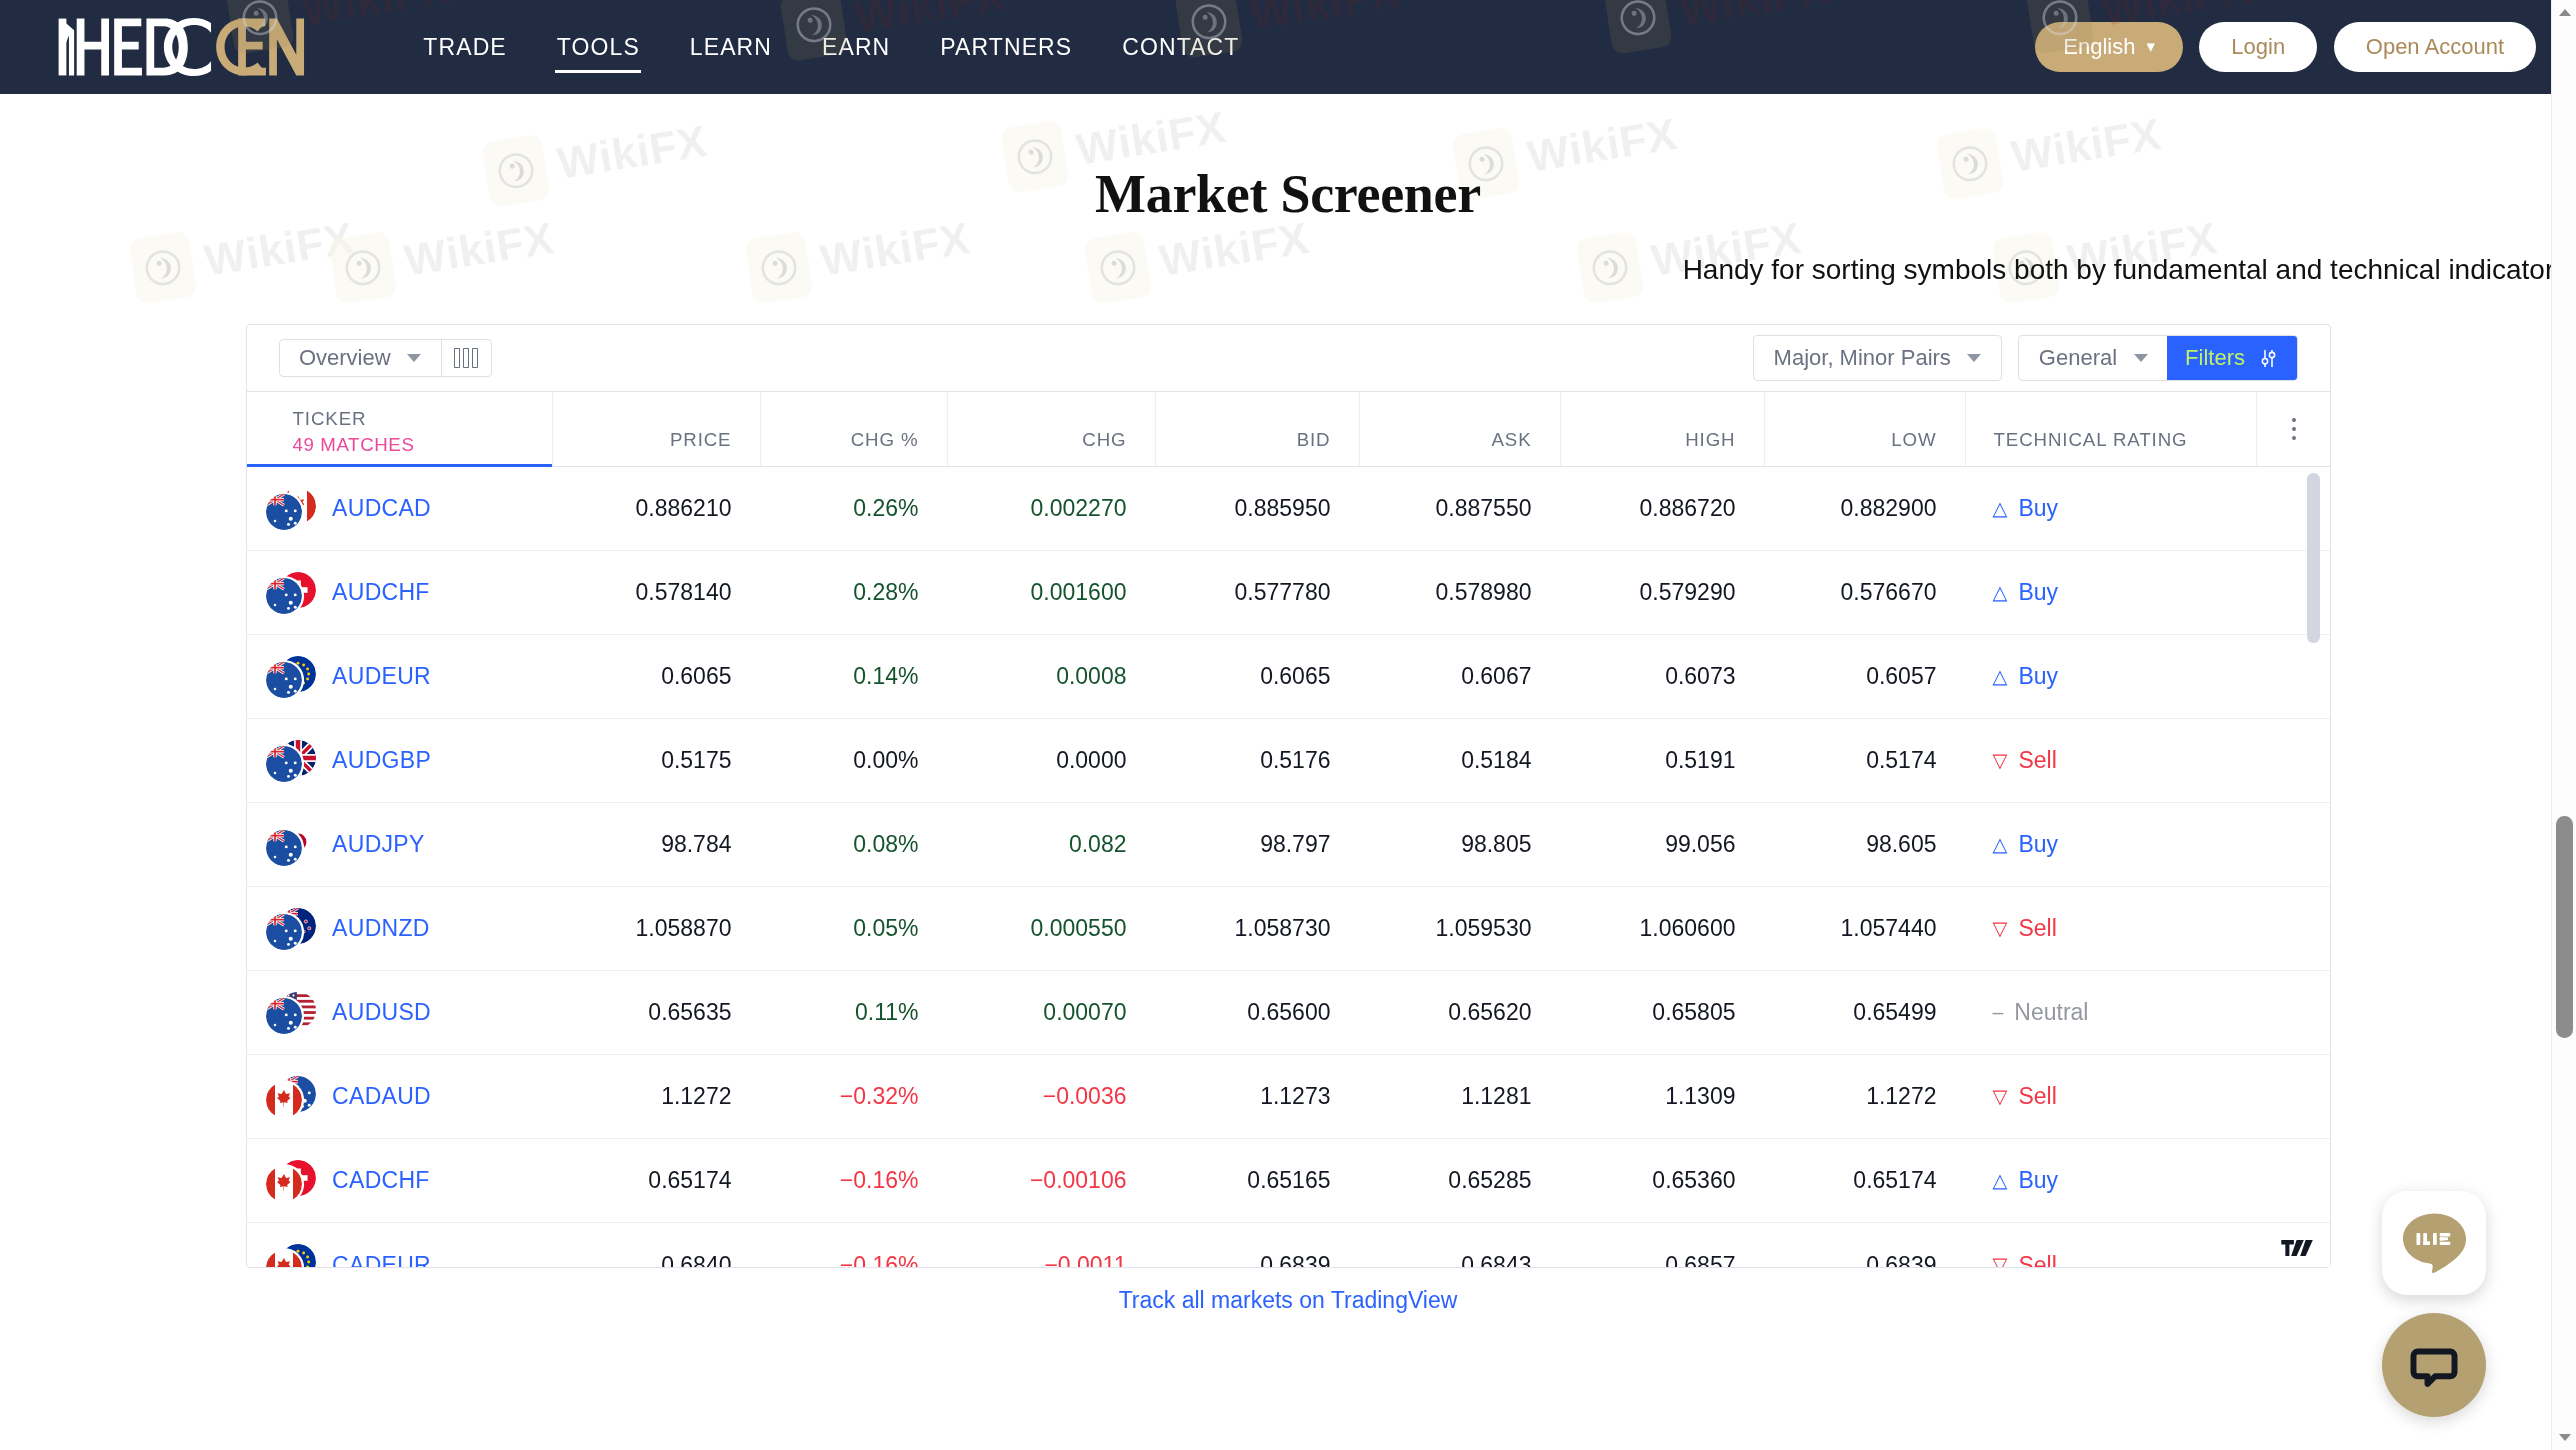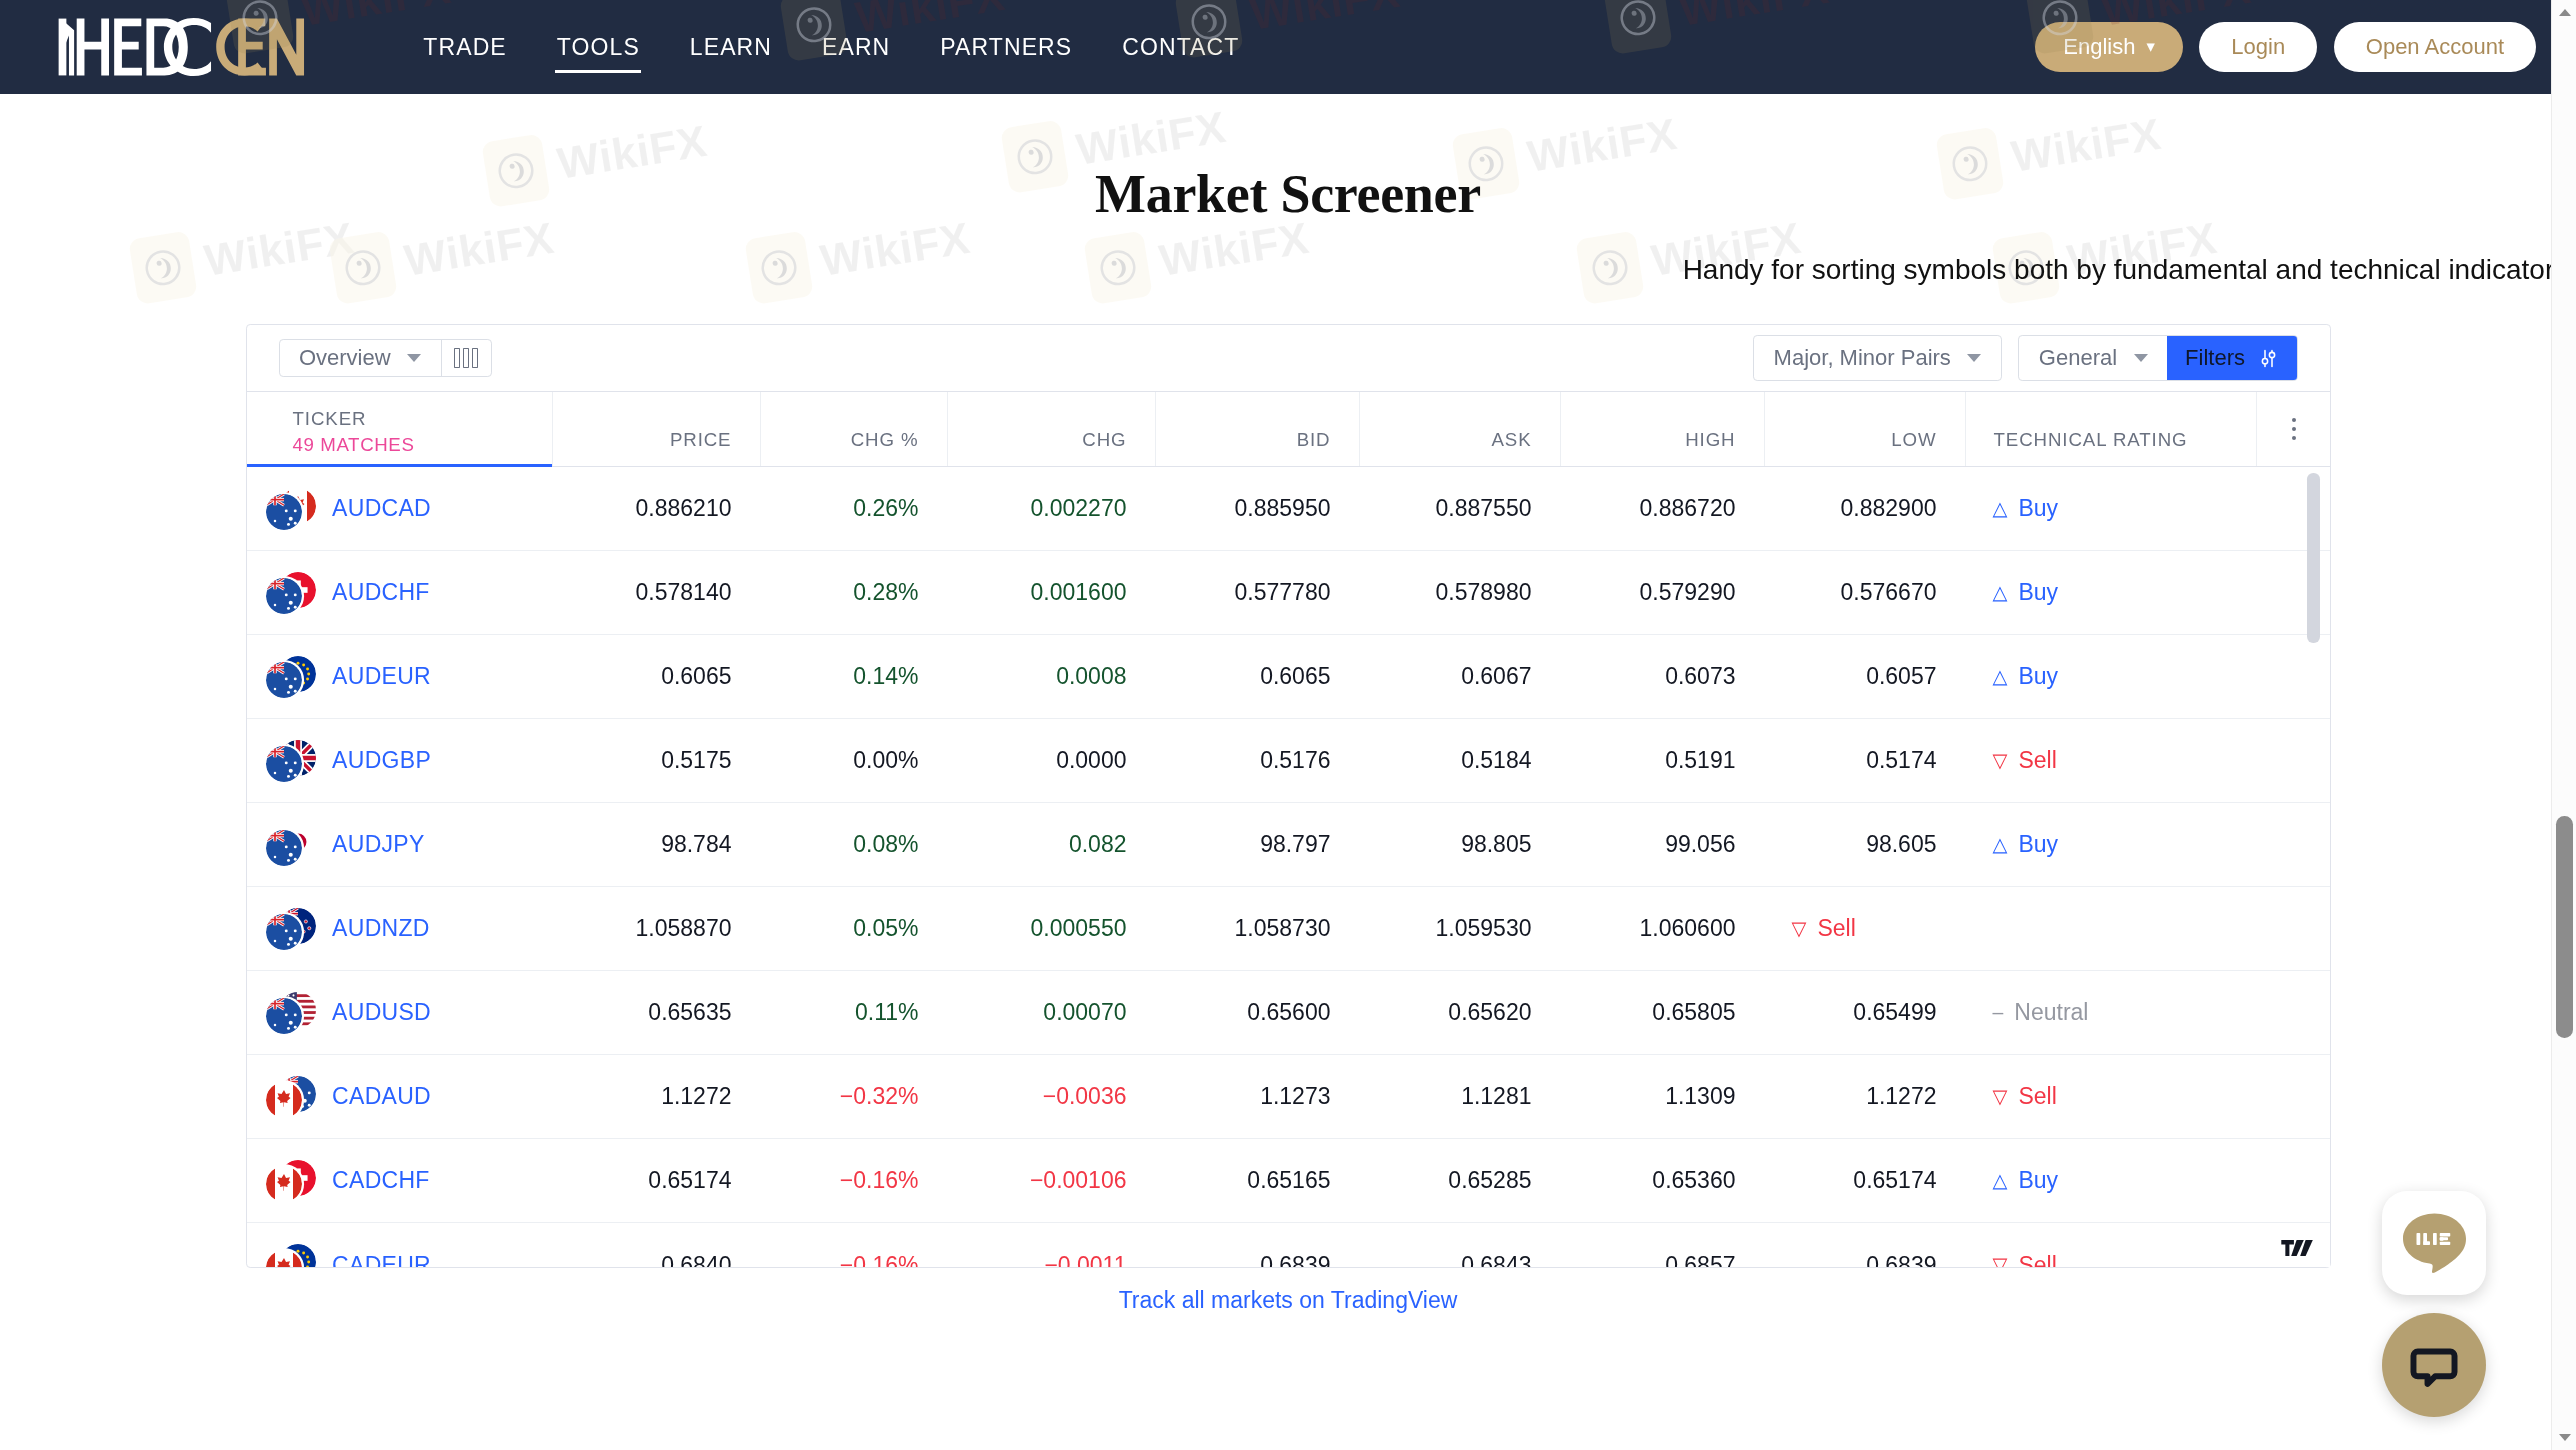--- a/index.html
+++ b/index.html
@@ -129,21 +129,21 @@
   .pill-select {
     border: 0.7px solid #dbdfe6; border-radius: 4.2px; height: 46px;
     display: flex; align-items: center;
     background: #fff;
   }
   .filters-group {
     display: flex; height: 46px; border: 0.7px solid #dbdfe6;
     border-radius: 4.2px; overflow: hidden;
   }
   .filters-btn {
-    background: #2962ff; color: #0f172a; font-size: 22px;
+    background: #2962ff; color: #bef264; font-size: 22px;
     display: flex; align-items: center; gap: 12.5px;
     padding: 0 18px; cursor: pointer; white-space: nowrap;
   }
   .filters-btn svg { width: 21px; height: 21px; }
 
   
   .table-wrap { position: relative; }
   .thead {
     display: flex; border-top: 0.7px solid #e0e3eb; border-bottom: 0.7px solid #e0e3eb;
     height: 76px; background: #fff; position: relative;
@@ -1033,20 +1033,21 @@
                   </span>
                 </span>
                 <span class="sym">AUDNZD</span>
               </div>
               <div class="td c-price">1.058870</div>
               <div class="td c-chgp pos">0.05%</div>
               <div class="td c-chg pos">0.000550</div>
               <div class="td c-bid">1.058730</div>
               <div class="td c-ask">1.059530</div>
               <div class="td c-high">1.060600</div>
+              <div class="td c-low">1.057440</div>
               <div class="td rating c-rating sell">
                 <span class="arw">▽</span>
                 <span>Sell</span>
               </div>
               <div class="td" style="flex: 0 0 76px;"></div>
             </div>
             <div class="trow">
               <div class="td ticker c-ticker">
                 <span class="flags">
                   <span class="fl back">

